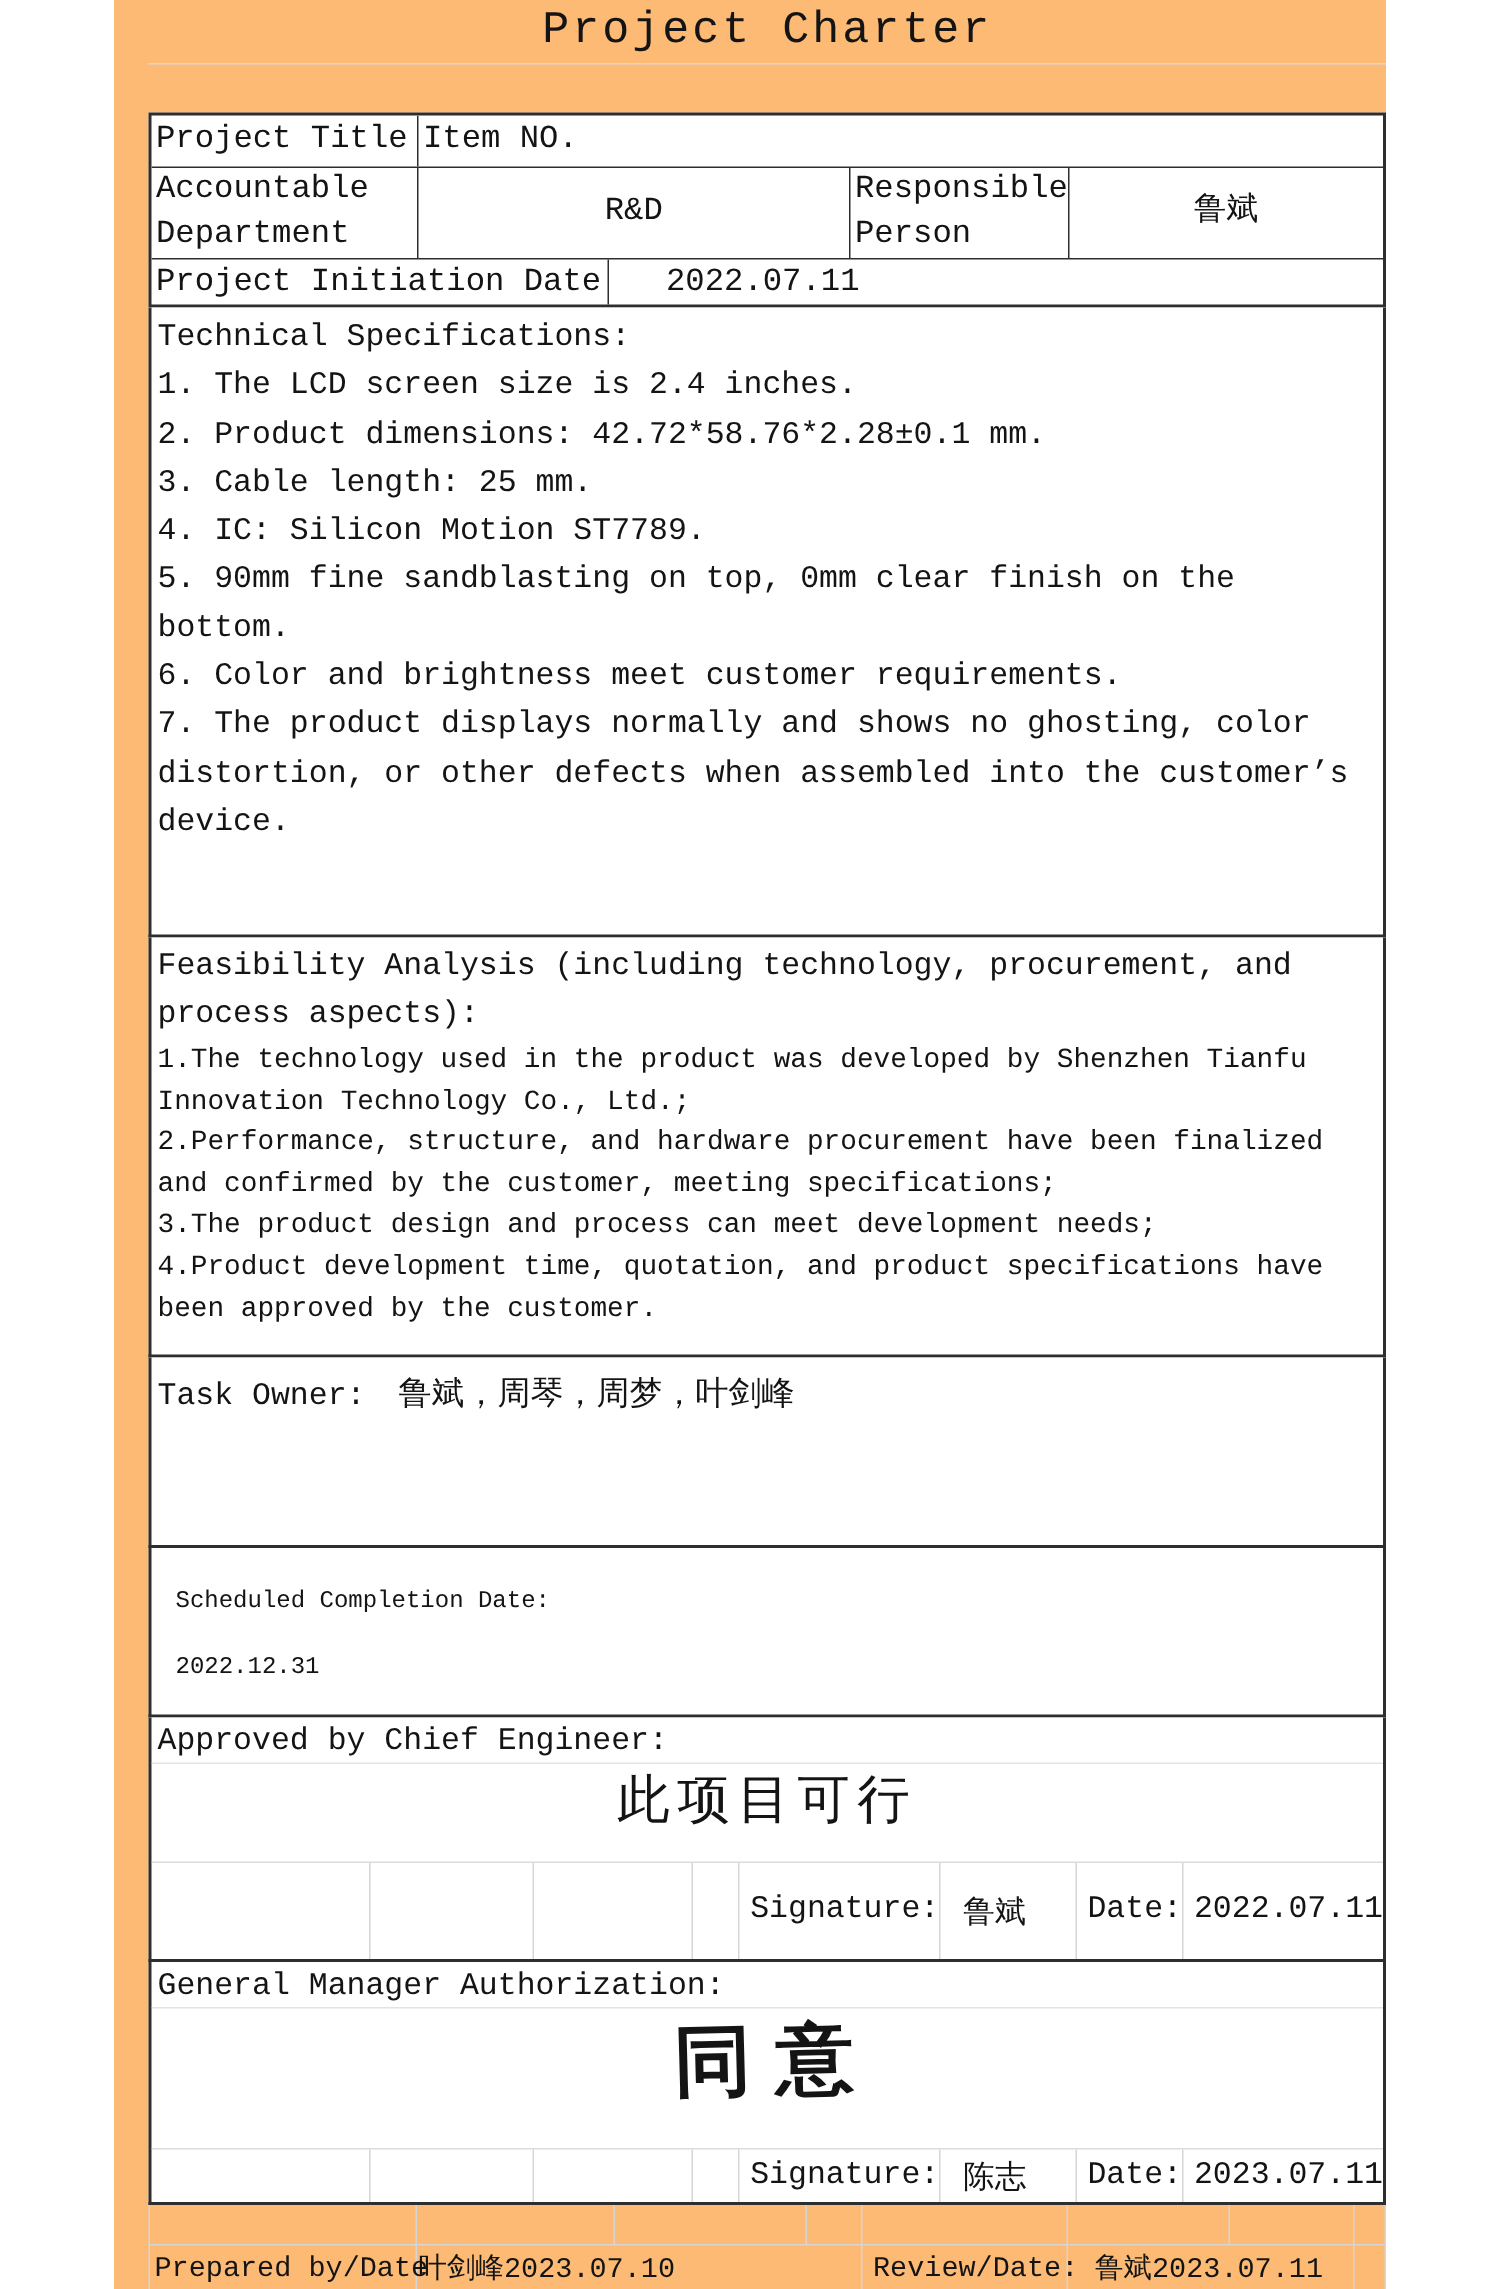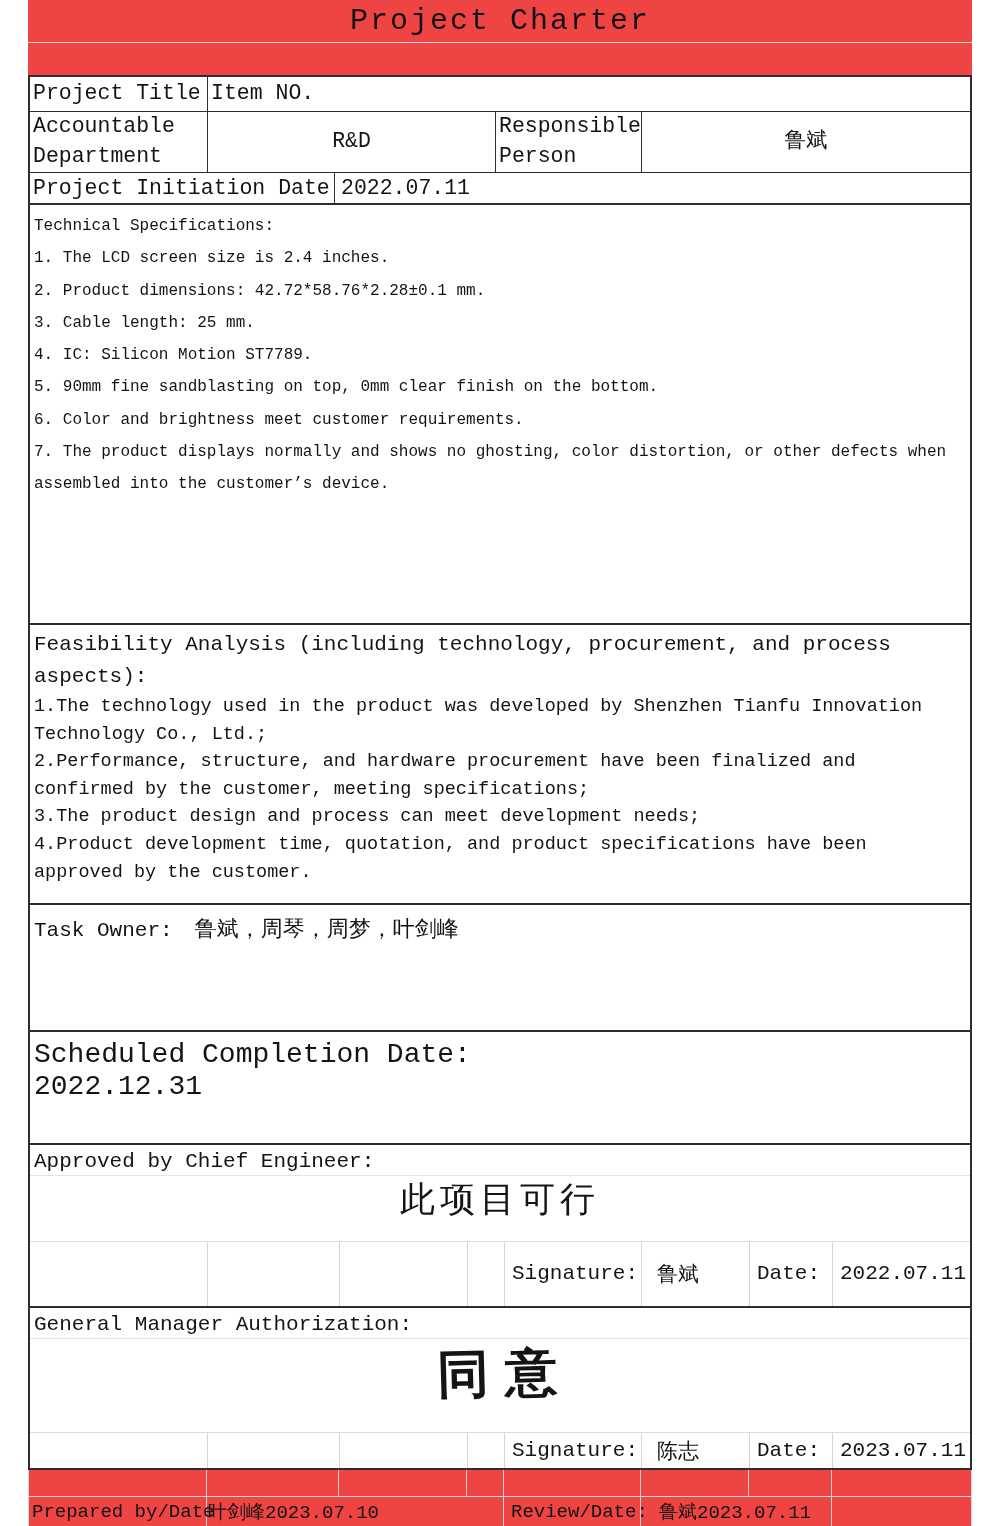--- a/index.html
+++ b/index.html
@@ -1,24 +1,25 @@
 <!DOCTYPE html>
 <html><head>
 <meta charset="utf-8">
 <style>
   html,body{margin:0;padding:0;background:#ffffff;}
   .sheet{
     position:relative;
-    width:944px;height:1526px;
+    width:848px;height:1526px;
     margin:0 auto;
-    background:#ef4444;
+    background:#fdba74;
     color:#141414;
     font-family:"Liberation Mono","DejaVu Sans Mono",monospace;
     overflow:hidden;
     box-sizing:border-box;
+    padding-left:23px;
   }
   .sheet *{box-sizing:border-box;}
 
   
   .sec{
     border-left:2px solid #2e2e2e;
     border-right:2px solid #2e2e2e;
     border-bottom:2px solid #2e2e2e;
     background:#fff;
     overflow:hidden;
@@ -38,38 +39,38 @@
   
   .info-table{height:130px;border-top:2px solid #2e2e2e;display:flex;flex-direction:column;}
   .itr{display:flex;flex:0 0 auto;border-bottom:1.5px solid #2e2e2e;}
   .itr:last-child{border-bottom:none;}
   .itc{border-right:1.5px solid #2e2e2e;overflow:hidden;font-size:21.5px;line-height:1.38;
        display:flex;align-items:center;padding:1px 3px;}
   .itc:last-child{border-right:none;}
   .center{justify-content:center;text-align:center;}
   .r1{height:35px;}
   .r2{height:61px;}
-  .r3{height:33px;flex:1;}
+  .r3{height:33px;flex:1;gap:32px;}
   .c1{width:178px;font-family:Liberation Mono, monospace;}
   .c2{width:288px;}
   .c3{width:146px;}
   .c4{flex:1;}
   .c31{width:305px;}
   .c32{flex:1;padding-left:6px;}
 
   
   .tech{height:420px;padding:5px 4px 0 4px;}
-  .tech p{margin:0;font-size:16px;line-height:32.3px;white-space:normal;}
+  .tech p{margin:0;font-size:21px;line-height:32.3px;white-space:normal;}
   .feas{height:280px;padding:4px 4px 0 4px;}
   .feas .fh{margin:0;font-size:21px;line-height:32px;max-width:940px;}
   .feas p.fi{margin:0;font-size:18.5px;line-height:27.6px;max-width:991px;}
   .task{height:127px;padding:9px 4px 0 4px;font-size:21px;}
   .task .names{margin-left:22px;font-size:22px;}
   .sched{height:113px;padding:7px 4px 0 4px;}
-  .sched p{margin:0;font-size:28px;line-height:32px;}
+  .sched p{margin:12px;font-size:16px;line-height:32px;}
 
   
   .chief{height:163px;display:flex;flex-direction:column;}
   .gm{height:162px;display:flex;flex-direction:column;}
   .apr-label{flex:0 0 auto;padding:5px 4px 2px 4px;font-size:21px;border-bottom:1px solid #e3e3e3;}
   .apr-comment{flex:1;display:flex;align-items:flex-start;justify-content:center;border-bottom:1px solid #dcdcdc;}
   .chief .apr-comment span{font-size:35px;letter-spacing:5px;font-family:"DejaVu Sans",sans-serif;}
   .calligraphy{
     font-size:52px;font-weight:bold;letter-spacing:16px;
     font-family:"DejaVu Sans",sans-serif;

